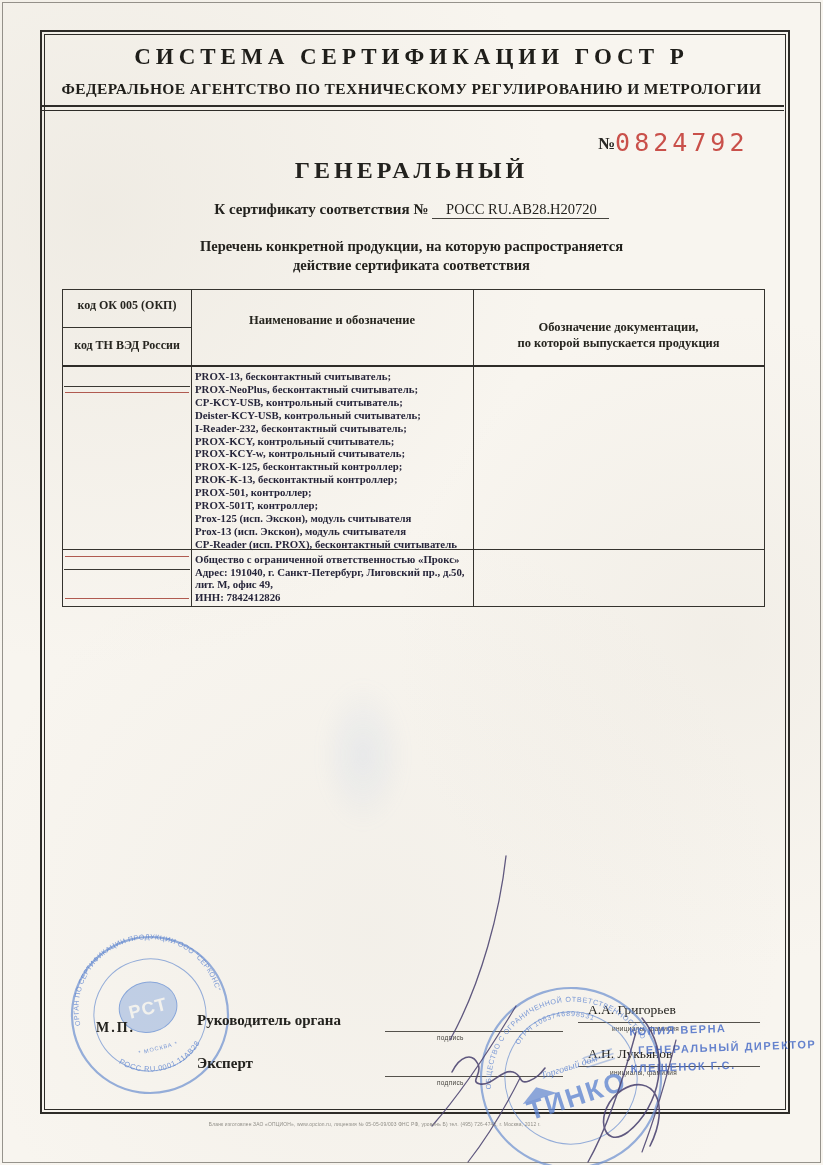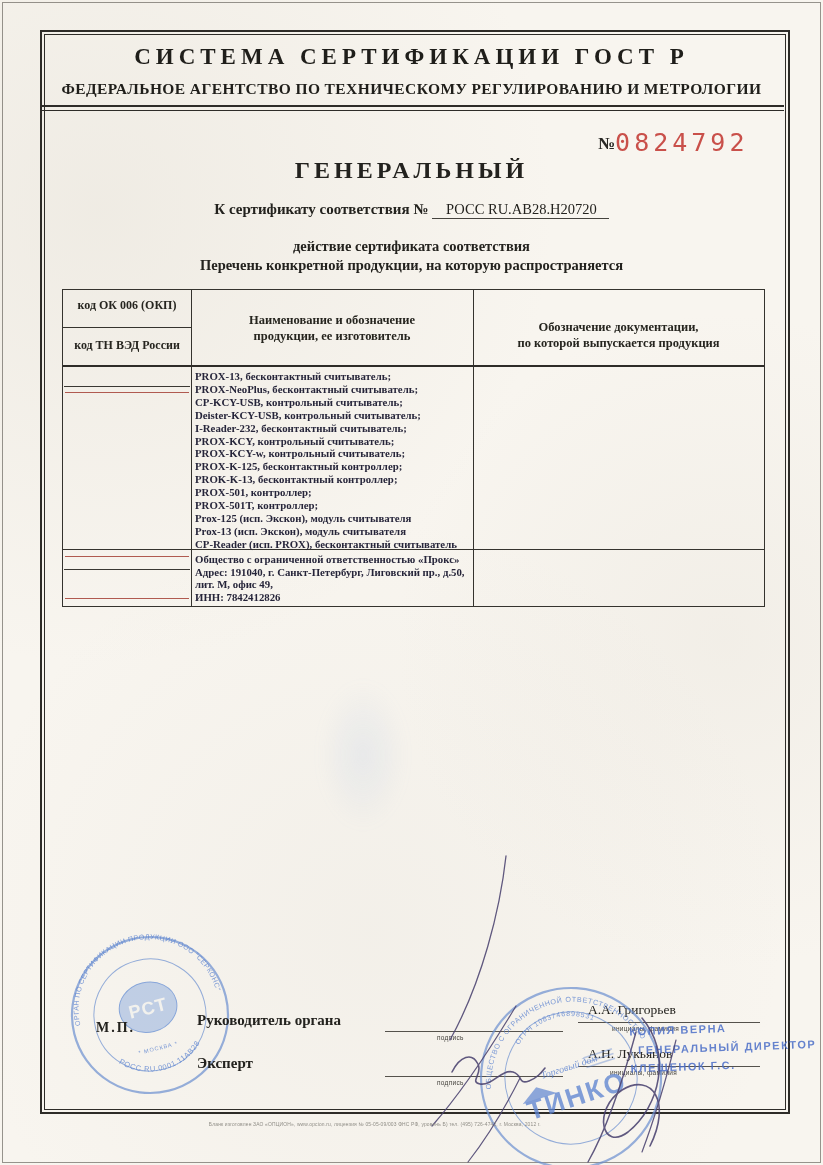--- a/index.html
+++ b/index.html
@@ -78,36 +78,35 @@
   </div>
 
   <div class="doc-title">ГЕНЕРАЛЬНЫЙ</div>
 
   <div class="cert-line">
     <b>К сертификату соответствия №</b>
     <span class="cert-val">РОСС RU.АВ28.Н20720</span>
   </div>
 
   <div class="subtitle">
+    <div>Перечень конкретной продукции,  на которую распространяется</div>
     <div>действие сертификата соответствия</div>
-    <div>Перечень конкретной продукции,  на которую распространяется</div>
   </div>
 
   <div class="tbl">
     <div class="v1"></div>
     <div class="v2"></div>
     <div class="c1div"></div>
     <div class="hdr-bottom"></div>
     <div class="rowdiv"></div>
 
-    <div class="th th-c1a">код ОК 006 (ОКП)</div>
+    <div class="th th-c1a">код ОК 005 (ОКП)</div>
     <div class="th th-c1b">код ТН ВЭД России</div>
     <div class="th th-c2">
       <div>Наименование и обозначение</div>
-      <div>продукции, ее изготовитель</div>
     </div>
     <div class="th th-c3">
       <div>Обозначение документации,</div>
       <div>по которой выпускается продукция</div>
     </div>
 
     <div class="hline line-black" style="left:1px;top:96px;width:126px;"></div>
     <div class="hline line-red" style="left:2px;top:102px;width:124px;"></div>
     <div class="hline line-red" style="left:2px;top:266px;width:124px;"></div>
     <div class="hline line-black" style="left:1px;top:279px;width:126px;"></div>

